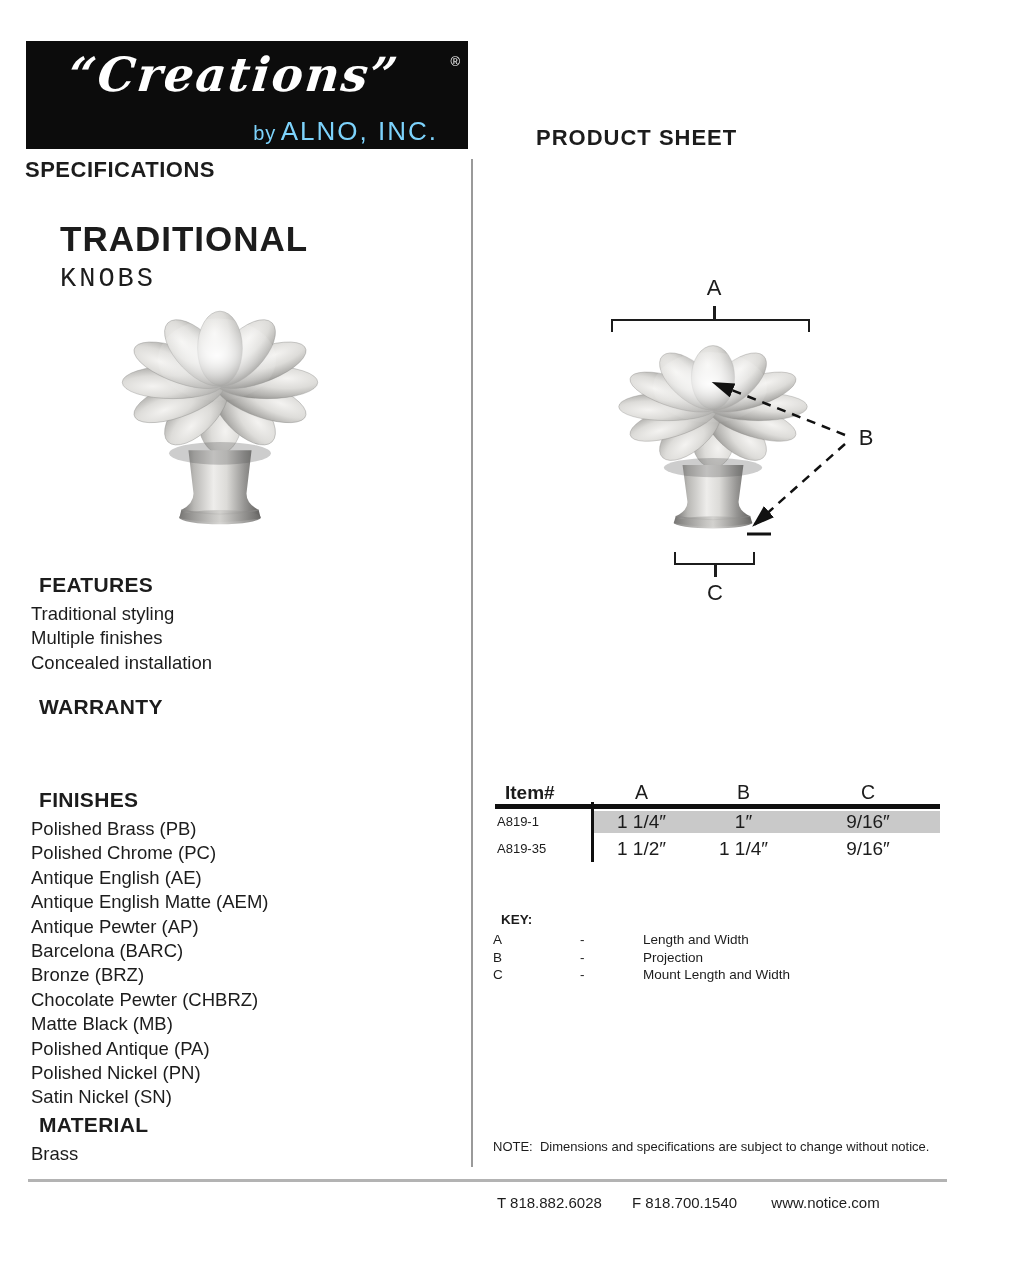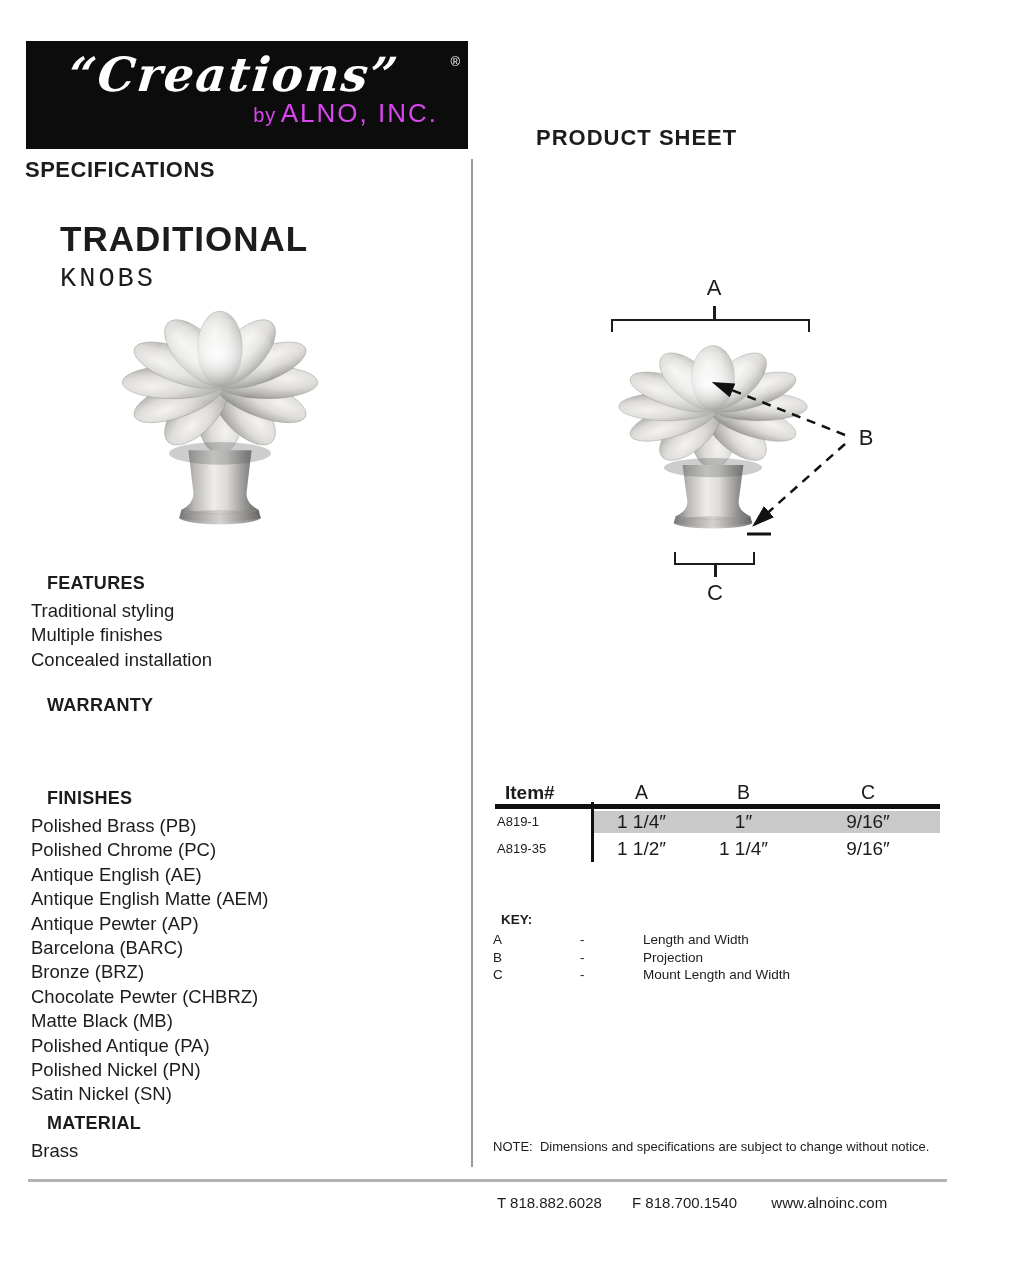--- a/index.html
+++ b/index.html
@@ -6,37 +6,37 @@
   .page{position:relative;width:1029px;height:1280px;background:#ffffff;overflow:hidden;
         font-family:"Liberation Sans",sans-serif;color:#1c1c1c;}
   .abs{position:absolute;}
 
   
   .logo-box{left:26px;top:41px;width:442px;height:108px;background:#0c0c0c;}
   .logo-script{left:0;right:26px;top:6px;text-align:center;color:#fff;
                font-family:"DejaVu Serif",serif;font-style:italic;font-weight:bold;
                font-size:47px;letter-spacing:2px;transform:skewX(-6deg);}
   .logo-reg{right:8px;top:13px;color:#fff;font-size:13px;}
-  .logo-byline{right:30px;bottom:20px;color:#d946ef;white-space:nowrap;}
+  .logo-byline{right:30px;bottom:2px;color:#7dd3fc;white-space:nowrap;}
   .logo-by{font-size:20px;letter-spacing:1px;}
   .logo-company{font-size:26px;letter-spacing:2px;font-weight:400;}
 
   .spec-heading{left:25px;top:157px;font-size:22px;font-weight:bold;letter-spacing:0.5px;}
   .ps-heading{left:536px;top:125px;font-size:22px;font-weight:bold;letter-spacing:1px;}
   .divider-v{left:471px;top:159px;width:2px;height:1008px;background:#9a9a9a;}
 
   
   .product-title{left:60px;top:221px;width:320px;}
   .product-family{font-size:35px;font-weight:bold;letter-spacing:1px;line-height:36px;}
   .product-type{font-size:27px;letter-spacing:3px;line-height:30px;margin-top:7px;font-family:Liberation Mono, monospace;}
   .photo{left:108px;top:300px;width:224px;height:247px;}
   .diagram-knob{left:605px;top:336px;width:216px;height:212px;}
 
   .text-block{left:31px;width:420px;}
-  .text-block h3{margin:0 0 5px 16px;font-size:18px;font-weight:bold;letter-spacing:0.3px;}
+  .text-block h3{margin:0 0 5px 8px;font-size:21px;font-weight:bold;letter-spacing:0.3px;}
   .text-block .line{font-size:18.5px;line-height:24.4px;}
   .features-block{top:573px;}
   .warranty-block{top:695px;}
   .finishes-block{top:788px;}
   .material-block{top:1113px;}
 
   
   .bracket-a{left:611px;top:319px;width:199px;height:13px;box-sizing:border-box;
              border-top:2.5px solid #1c1c1c;border-left:2.5px solid #1c1c1c;border-right:2.5px solid #1c1c1c;}
   .tick-a{left:713px;top:306px;width:2.5px;height:14px;background:#1c1c1c;}
@@ -255,16 +255,16 @@
   </div>
 
   <div class="abs note">NOTE:  Dimensions and specifications are subject to change without notice.</div>
 
   <div class="abs footer-line"></div>
   <div class="abs footer">
     <span>T</span>
     <span>818.882.6028</span>
     <span class="gap1">F</span>
     <span>818.700.1540</span>
-    <span class="gap2">www.alnoinc.com</span>
+    <span class="gap2">www.notice.com</span>
   </div>
 
 </div>
 
 </body></html>

